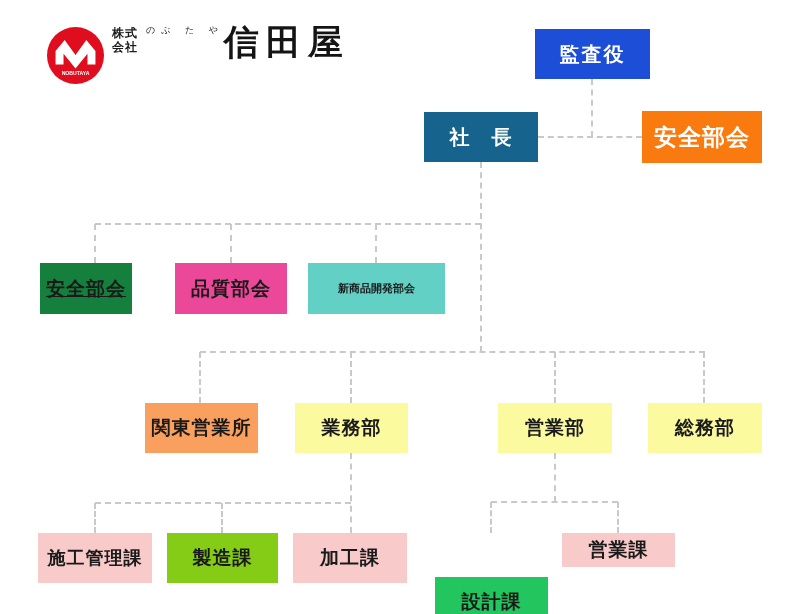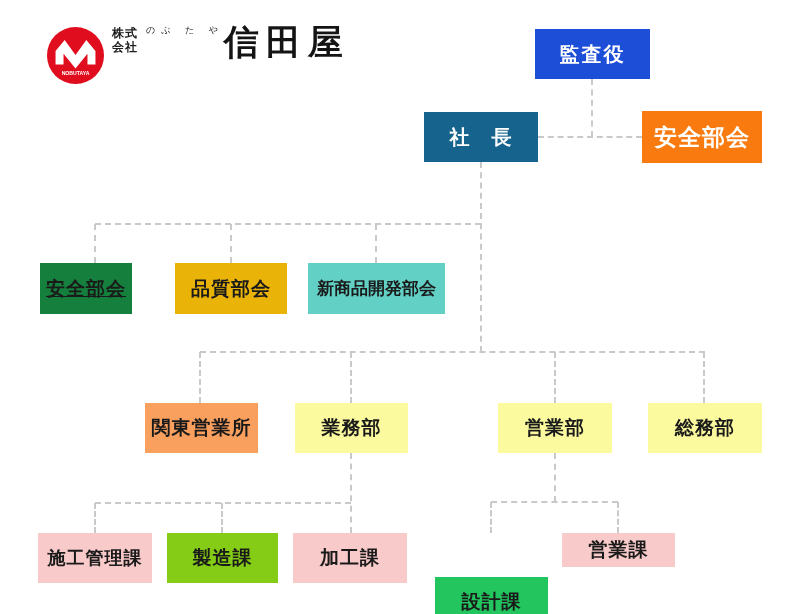--- a/index.html
+++ b/index.html
@@ -18,21 +18,21 @@
          color:#141414;letter-spacing:7px;line-height:1.05;white-space:nowrap;}
 
   .title-box{position:absolute;left:40px;top:88px;width:195px;height:39px;box-sizing:border-box;
              border:1px solid #c6c6c6;display:flex;align-items:center;justify-content:center;
              font-size:18px;color:#a6a6a6;letter-spacing:11px;text-indent:11px;}
 
   
   .node{position:absolute;display:flex;align-items:center;justify-content:center;
         font-weight:700;color:#1a1a1a;box-sizing:border-box;white-space:nowrap;}
   .fs23{font-size:23px;} .fs20{font-size:20px;} .fs19{font-size:19px;}
-  .fs18{font-size:18px;} .fs17{font-size:17px;font-family:Liberation Serif, serif;}
+  .fs18{font-size:18px;} .fs17{font-size:11px;font-family:Liberation Serif, serif;}
   .ls1{letter-spacing:1px;} .ls2{letter-spacing:2px;}
 
   
   .ch{position:absolute;border-top:2px dashed #c9c9c9;height:0;}
   .cv{position:absolute;border-left:2px dashed #c9c9c9;width:0;}
 </style>
 </head>
 <body>
 
 <div id="stage">
@@ -75,21 +75,21 @@
   <div class="cv" style="left:554px;top:453px;height:49px"></div>
   <div class="ch" style="left:491px;top:501px;width:127px"></div>
   <div class="cv" style="left:490px;top:502px;height:31px"></div>
   <div class="cv" style="left:617px;top:502px;height:31px"></div>
 
   <div class="node fs20 ls2" style="left: 535px; top: 29px; width: 115px; height: 50px; background: #1d4ed8; color: rgb(255, 255, 255);">監査役</div>
   <div class="node fs20 ls1" style="left: 424px; top: 112px; width: 114px; height: 50px; background: rgb(22, 100, 142); color: rgb(255, 255, 255);">社　長</div>
   <div class="node fs23 ls1" style="left: 642px; top: 111px; width: 120px; height: 52px; background: rgb(249, 122, 14); color: rgb(255, 255, 255);">安全部会</div>
 
   <div class="node fs19 ls1" style="left: 40px; top: 263px; width: 92px; height: 51px; background: #15803d; color: rgb(26, 26, 26); text-decoration: underline;">安全部会</div>
-  <div class="node fs19 ls1" style="left: 175px; top: 263px; width: 112px; height: 51px; background: #eab308; color: rgb(26, 26, 26);">品質部会</div>
+  <div class="node fs19 ls1" style="left: 175px; top: 263px; width: 112px; height: 51px; background: #ec4899; color: rgb(26, 26, 26);">品質部会</div>
   <div class="node fs17" style="left: 308px; top: 263px; width: 137px; height: 51px; background: rgb(98, 208, 197); color: rgb(26, 26, 26);">新商品開発部会</div>
 
   <div class="node fs19 ls1" style="left: 145px; top: 403px; width: 113px; height: 50px; background: rgb(250, 160, 95); color: rgb(26, 26, 26);">関東営業所</div>
   <div class="node fs19 ls1" style="left: 295px; top: 403px; width: 113px; height: 50px; background: rgb(251, 250, 158); color: rgb(26, 26, 26);">業務部</div>
   <div class="node fs19 ls1" style="left: 498px; top: 403px; width: 114px; height: 50px; background: rgb(251, 250, 158); color: rgb(26, 26, 26);">営業部</div>
   <div class="node fs19 ls1" style="left: 648px; top: 403px; width: 114px; height: 50px; background: rgb(251, 250, 158); color: rgb(26, 26, 26);">総務部</div>
 
   <div class="node fs18 ls1" style="left: 38px; top: 533px; width: 114px; height: 50px; background: rgb(249, 202, 202); color: rgb(26, 26, 26);">施工管理課</div>
   <div class="node fs19 ls1" style="left: 167px; top: 533px; width: 111px; height: 50px; background: #84cc16; color: rgb(26, 26, 26);">製造課</div>
   <div class="node fs19 ls1" style="left: 293px; top: 533px; width: 114px; height: 50px; background: rgb(249, 202, 202); color: rgb(26, 26, 26);">加工課</div>

